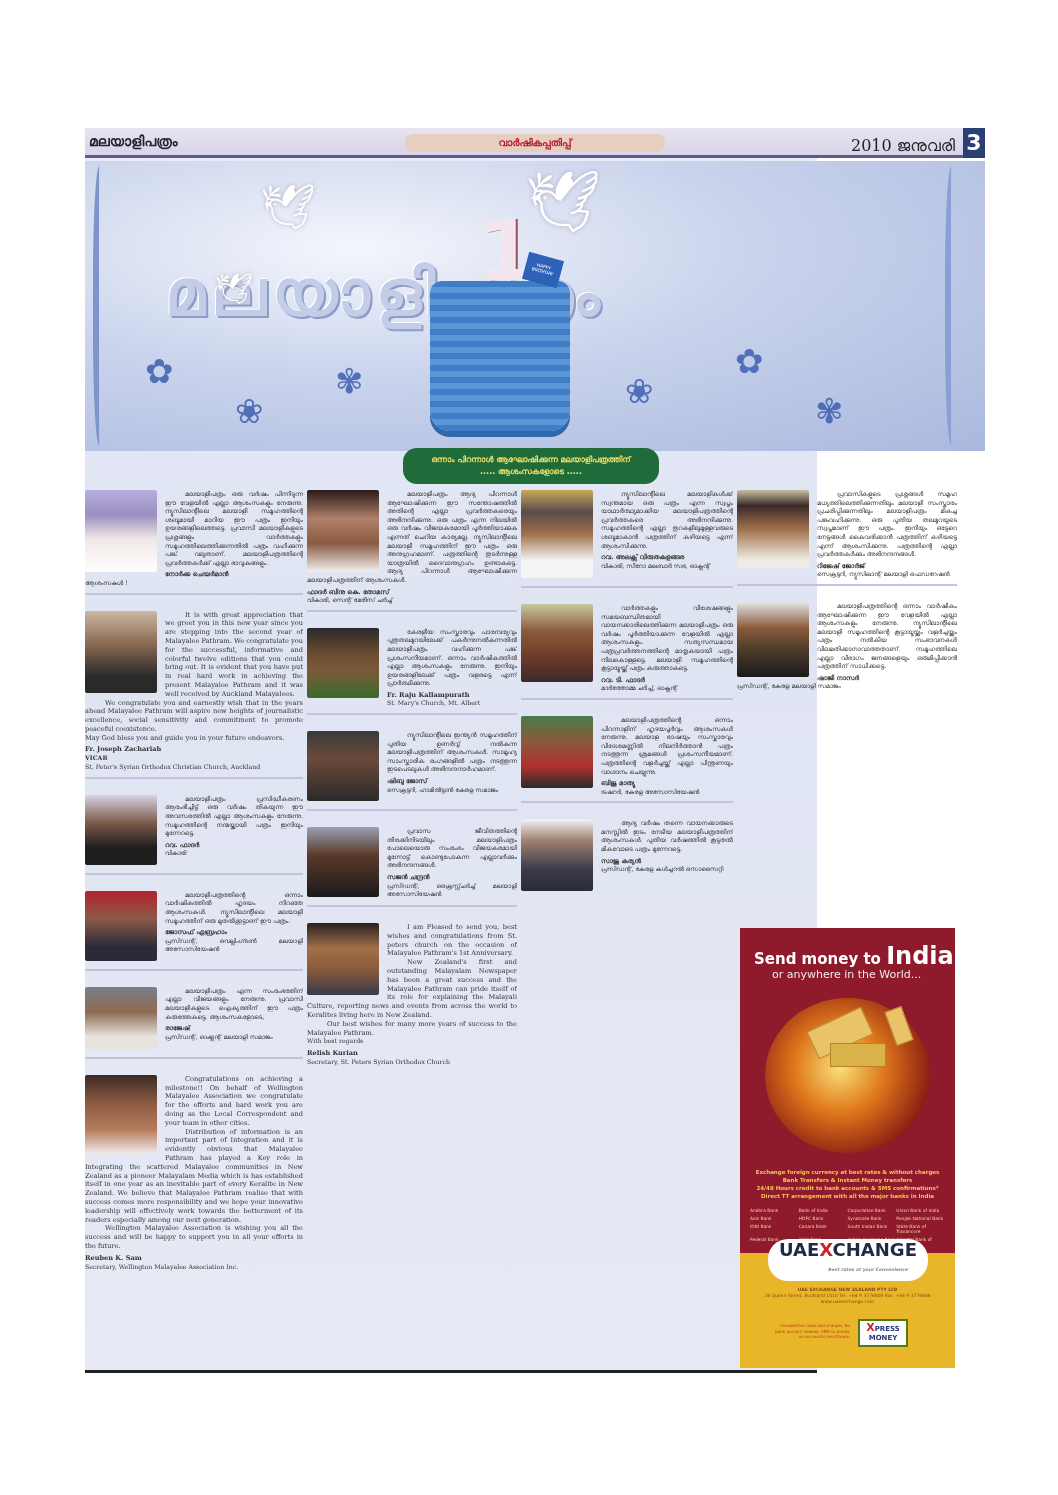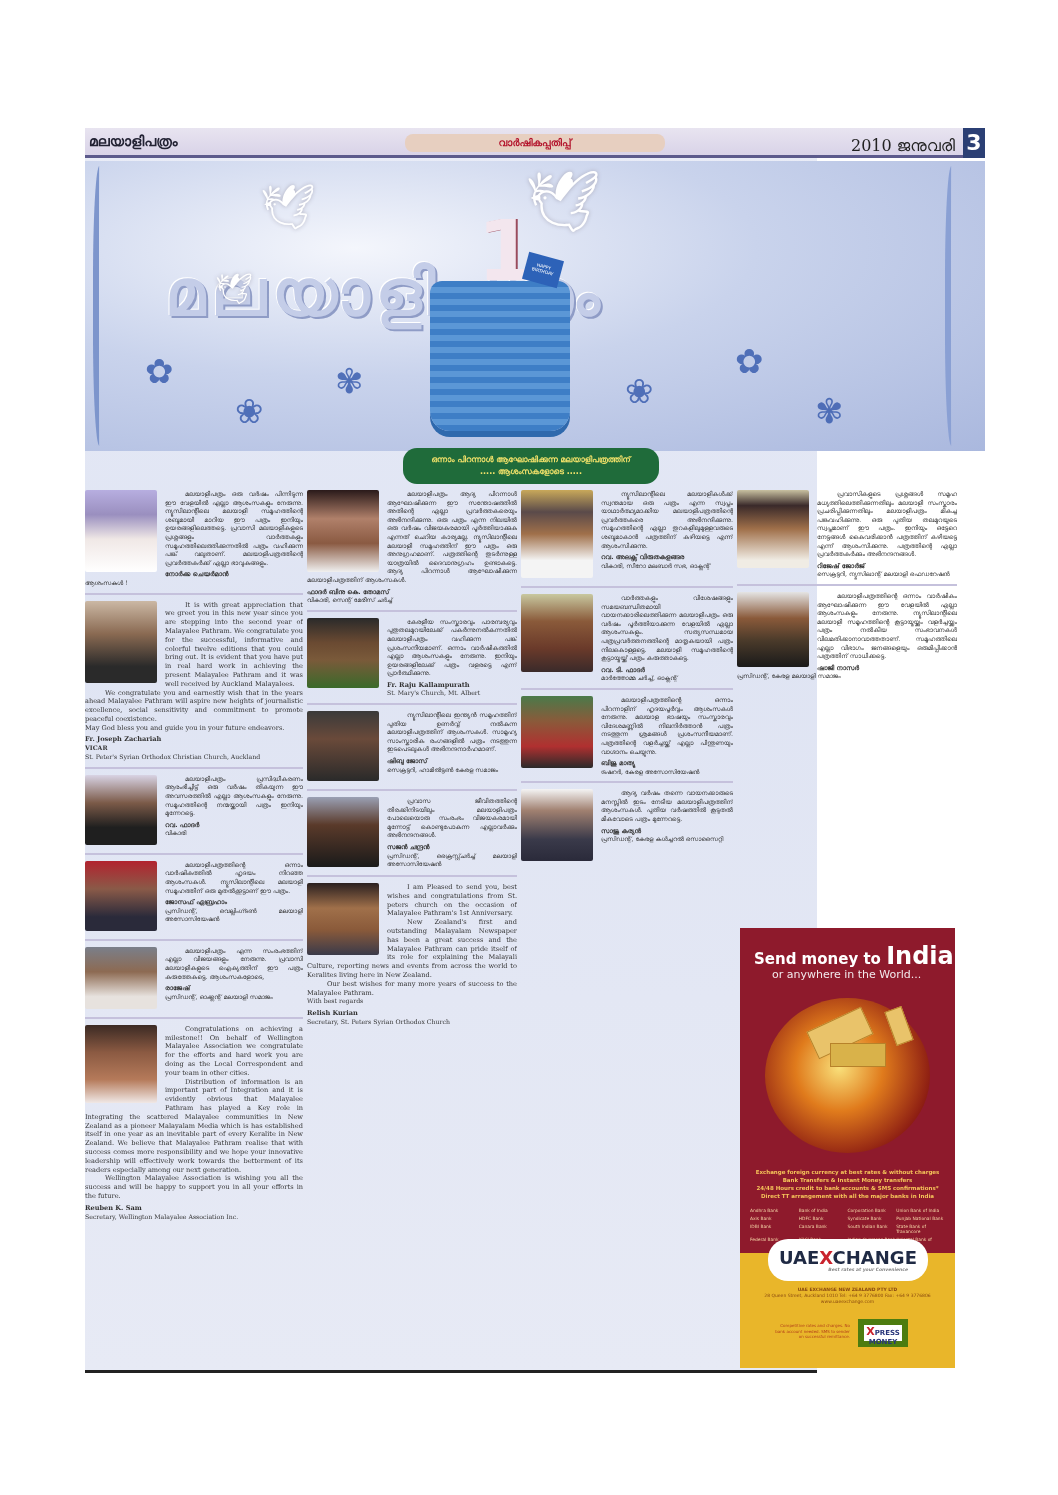--- a/index.html
+++ b/index.html
@@ -13,40 +13,40 @@
   .mast-page{position:absolute;right:0;top:0;width:22px;height:30px;background:#2b3f74;color:#fff;font-family:"DejaVu Sans",sans-serif;font-weight:bold;font-size:22px;text-align:center;line-height:30px}
   .banner{position:absolute;left:0;top:33px;width:900px;height:290px;background:radial-gradient(ellipse at 30% 30%,#f4f6fc 0%,#c9d3ec 45%,#aab8de 100%);overflow:hidden}
   .banner-title{position:absolute;left:80px;top:95px;font-family:"DejaVu Sans",sans-serif;font-weight:bold;font-size:64px;color:#c4cde8;letter-spacing:6px;text-shadow:2px 2px 0 #8f9cc6,-1px -1px 0 #fff}
   .ribbon{position:absolute;width:16px;height:280px;border-left:6px solid #7d95cc;border-radius:40%}
   .dove{position:absolute;color:#fff;font-size:44px;text-shadow:0 0 4px #aab}
   .cake{position:absolute;left:345px;top:120px;width:140px;height:150px;background:repeating-linear-gradient(180deg,#3e7ec6 0 6px,#5b97d6 6px 12px);border-radius:12px 12px 20px 20px;box-shadow:0 6px 0 #2f69ad}
   .candle{position:absolute;left:392px;top:50px;width:40px;height:80px;font-family:"DejaVu Sans",sans-serif;font-weight:bold;font-size:84px;color:#f3e6ee;line-height:80px;text-shadow:2px 0 0 #9a4b5d}
   .flower{position:absolute;color:#3c5fb0;font-size:34px;opacity:.85}
   .slogan{position:absolute;left:318px;top:320px;width:256px;height:36px;background:#1f6b3a;border-radius:14px;color:#f4e36a;font-family:"DejaVu Sans",sans-serif;font-size:8px;font-weight:bold;text-align:center;padding-top:6px;line-height:12px}
   .col{position:absolute;top:362px}
-  .msg{position:relative;font-size:6.4px;line-height:8.6px;color:#333;border-bottom:2px solid #c5c1dc;padding-bottom:5px;margin-bottom:6px;overflow:hidden}
+  .msg{position:relative;font-size:6.4px;line-height:8.6px;color:#333;border-bottom:2px solid #c5c1dc;padding-bottom:5px;margin-bottom:16px;overflow:hidden}
   .msg .photo{float:left;width:72px;height:82px;margin:0 8px 3px 0;border-radius:2px}
   .msg p{text-align:justify;text-indent:20px}
   .msg .sig{font-weight:bold;font-size:6.6px;margin-top:3px;text-indent:0}
   .msg .sig2{font-size:6.2px;text-indent:0}
   .en p{font-size:6.6px;line-height:8.8px;color:#333}
   .ad{position:absolute;left:655px;top:800px;width:215px;height:440px;background:#8e1a2c;overflow:hidden}
   .ad-h1{position:absolute;left:14px;top:14px;font-family:"DejaVu Sans",sans-serif;font-weight:bold;color:#fff;font-size:15px}
   .ad-h1 b{font-size:24px}
   .ad-h2{position:absolute;left:32px;top:40px;font-family:"DejaVu Sans",sans-serif;font-weight:normal;color:#f2e9ec;font-size:11px}
   .globe{position:absolute;left:25px;top:70px;width:165px;height:155px;border-radius:50%;background:radial-gradient(circle at 45% 45%,#f9e07a 0%,#e07b1c 35%,#8a1a12 75%,#5d0f14 100%)}
   .bill{position:absolute;background:#e9c36a;border:1px solid #b7822a}
   .ad-lines{position:absolute;left:10px;top:240px;width:195px;text-align:center;font-family:"DejaVu Sans",sans-serif;font-size:5.5px;color:#f6c45a;line-height:8px;font-weight:bold}
   .banks{position:absolute;left:10px;top:280px;width:195px;display:grid;grid-template-columns:repeat(4,1fr);font-family:"DejaVu Sans",sans-serif;font-size:4.4px;color:#f6d7a8;row-gap:3px}
   .ad-yellow{position:absolute;left:0;top:325px;width:215px;height:115px;background:#e9b62a}
-  .uae-logo{position:absolute;left:28px;top:-14px;width:160px;height:42px;background:#fff;border-radius:20px;text-align:center;font-family:"DejaVu Sans",sans-serif;font-weight:bold;font-size:18px;color:#1f2a44;padding-top:8px}
+  .uae-logo{position:absolute;left:28px;top:-14px;width:160px;height:42px;background:#fff;border-radius:20px;text-align:center;font-family:"DejaVu Sans",sans-serif;font-weight:bold;font-size:18px;color:#1f2a44;}
   .uae-logo .x{color:#c9232d}
   .uae-tag{position:absolute;left:0;top:28px;width:160px;text-align:right;padding-right:20px;font-size:4.5px;color:#888;font-style:italic}
   .uae-addr{position:absolute;left:5px;top:34px;width:205px;text-align:center;font-family:"DejaVu Sans",sans-serif;font-size:4.5px;color:#8a4a10;line-height:6px}
-  .xpress{position:absolute;left:118px;top:66px;width:50px;height:28px;background:#fff;border:6px solid #4d7c0f;font-family:"DejaVu Sans",sans-serif;font-weight:bold;font-size:7px;text-align:center;line-height:9px;color:#28357a;padding-top:2px}
+  .xpress{position:absolute;left:118px;top:66px;width:50px;height:28px;background:#fff;border:2px solid #4d7c0f;font-family:"DejaVu Sans",sans-serif;font-weight:bold;font-size:7px;text-align:center;line-height:9px;color:#28357a;padding-top:2px}
   .xpress .x{color:#c9232d;font-size:11px}
   .xp-note{position:absolute;left:30px;top:70px;width:80px;text-align:right;font-family:"DejaVu Sans",sans-serif;font-size:4px;color:#b4401a;line-height:5.5px}
 </style>
 </head>
 <body>
 
 <div class="page">
 
   <div class="masthead">
     <span class="mast-name">മലയാളിപത്രം</span>

